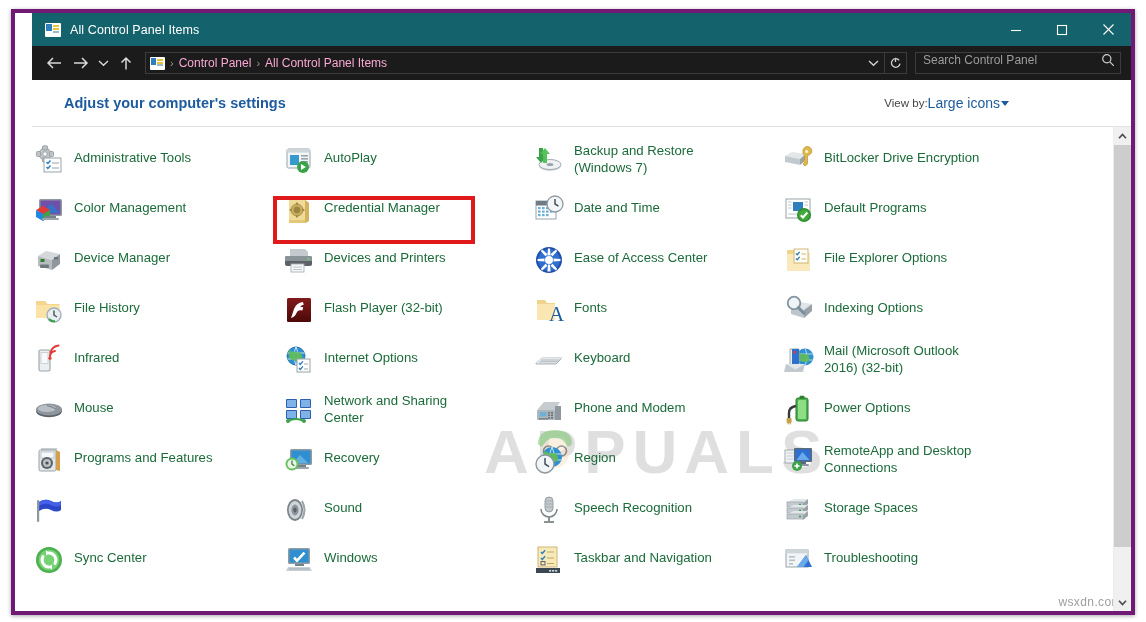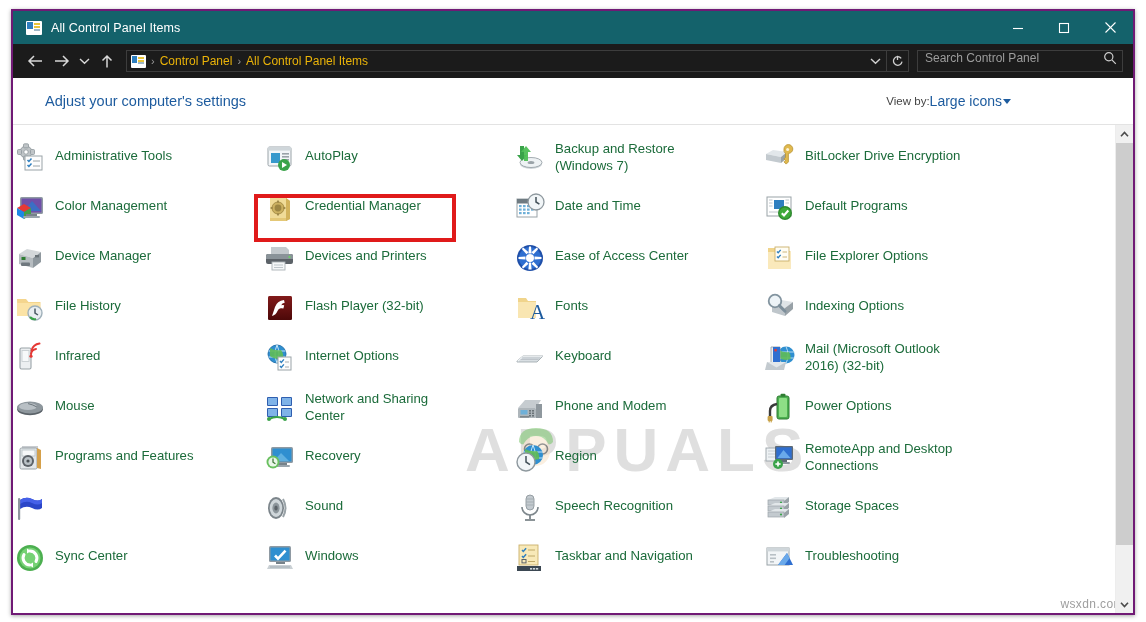--- a/index.html
+++ b/index.html
@@ -8,23 +8,24 @@
     background: #ffffff;
     font-family: "Liberation Sans", sans-serif;
     overflow: hidden;
   }
 
   #window {
     position: absolute;
     left: 11px; top: 9px;
     width: 1124px; height: 606px;
     background: #ffffff;
-    border: 2px solid #701a75;
+    border: 4px solid #701a75;
     display: flex; flex-direction: column;
     box-shadow: 0 1px 4px rgba(0,0,0,.35);
+    padding-left: 17px;
   }
 
   
   #titlebar {
     height: 33px;
     background: #14626b;
     display: flex; align-items: center;
     flex: 0 0 auto;
     position: relative;
   }
@@ -90,21 +91,21 @@
   .crumb-icon::before {
     content: ""; position: absolute; left: 1px; top: 1px;
     width: 5px; height: 7px; background: #2f7fbf;
   }
   .crumb-icon::after {
     content: ""; position: absolute; left: 7px; top: 2px;
     width: 6px; height: 2px; background: #e8c43a;
     box-shadow: 0 3px 0 0 #e8c43a, 0 5px 0 0 #9fb8c8;
   }
   .crumb {
-    color: #eab308; font-size: 12px; padding: 0 3px; white-space: nowrap;
+    color: #f9a8d4; font-size: 12px; padding: 0 3px; white-space: nowrap;
   }
   .crumb-sep { color: #9a9a9a; font-size: 11px; padding: 0 2px; }
   .addr-right { margin-left: auto; display: flex; align-items: center; }
   .addr-icon {
     width: 22px; height: 21px; display: flex; align-items: center;
     justify-content: center; color: #d0d0d0;
   }
   .addr-icon.refresh { border-left: 1px solid #3d3d3d; }
   .searchbox {
     width: 206px; height: 22px; flex: 0 0 auto;
@@ -124,21 +125,21 @@
   
   #body { flex: 1 1 auto; display: flex; flex-direction: column; background: #ffffff; position: relative; min-height: 0; }
 
   #headerstrip {
     height: 47px; flex: 0 0 auto;
     display: flex; align-items: center;
     border-bottom: 1px solid #e3e3e3;
     padding: 0 18px 0 32px;
     position: relative; z-index: 3;
   }
-  #pagetitle { color: #1d5b9e; font-size: 14.5px; }
+  #pagetitle { color: #1d5b9e; font-size: 14.5px; font-weight: bold; }
   #viewby { margin-left: auto; display: flex; align-items: center; padding-right: 104px; }
   #viewby .vb-label { color: #444; font-size: 11.5px; }
   #viewby .vb-value { color: #1d5b9e; font-size: 14px; }
   #viewby .vb-caret { width: 0; height: 0; border-left: 4.5px solid transparent; border-right: 4.5px solid transparent; border-top: 5px solid #1d5b9e; margin-left: 1px; }
 
   #content {
     flex: 1 1 auto; position: relative; overflow: hidden;
     background: #ffffff;
   }
 

